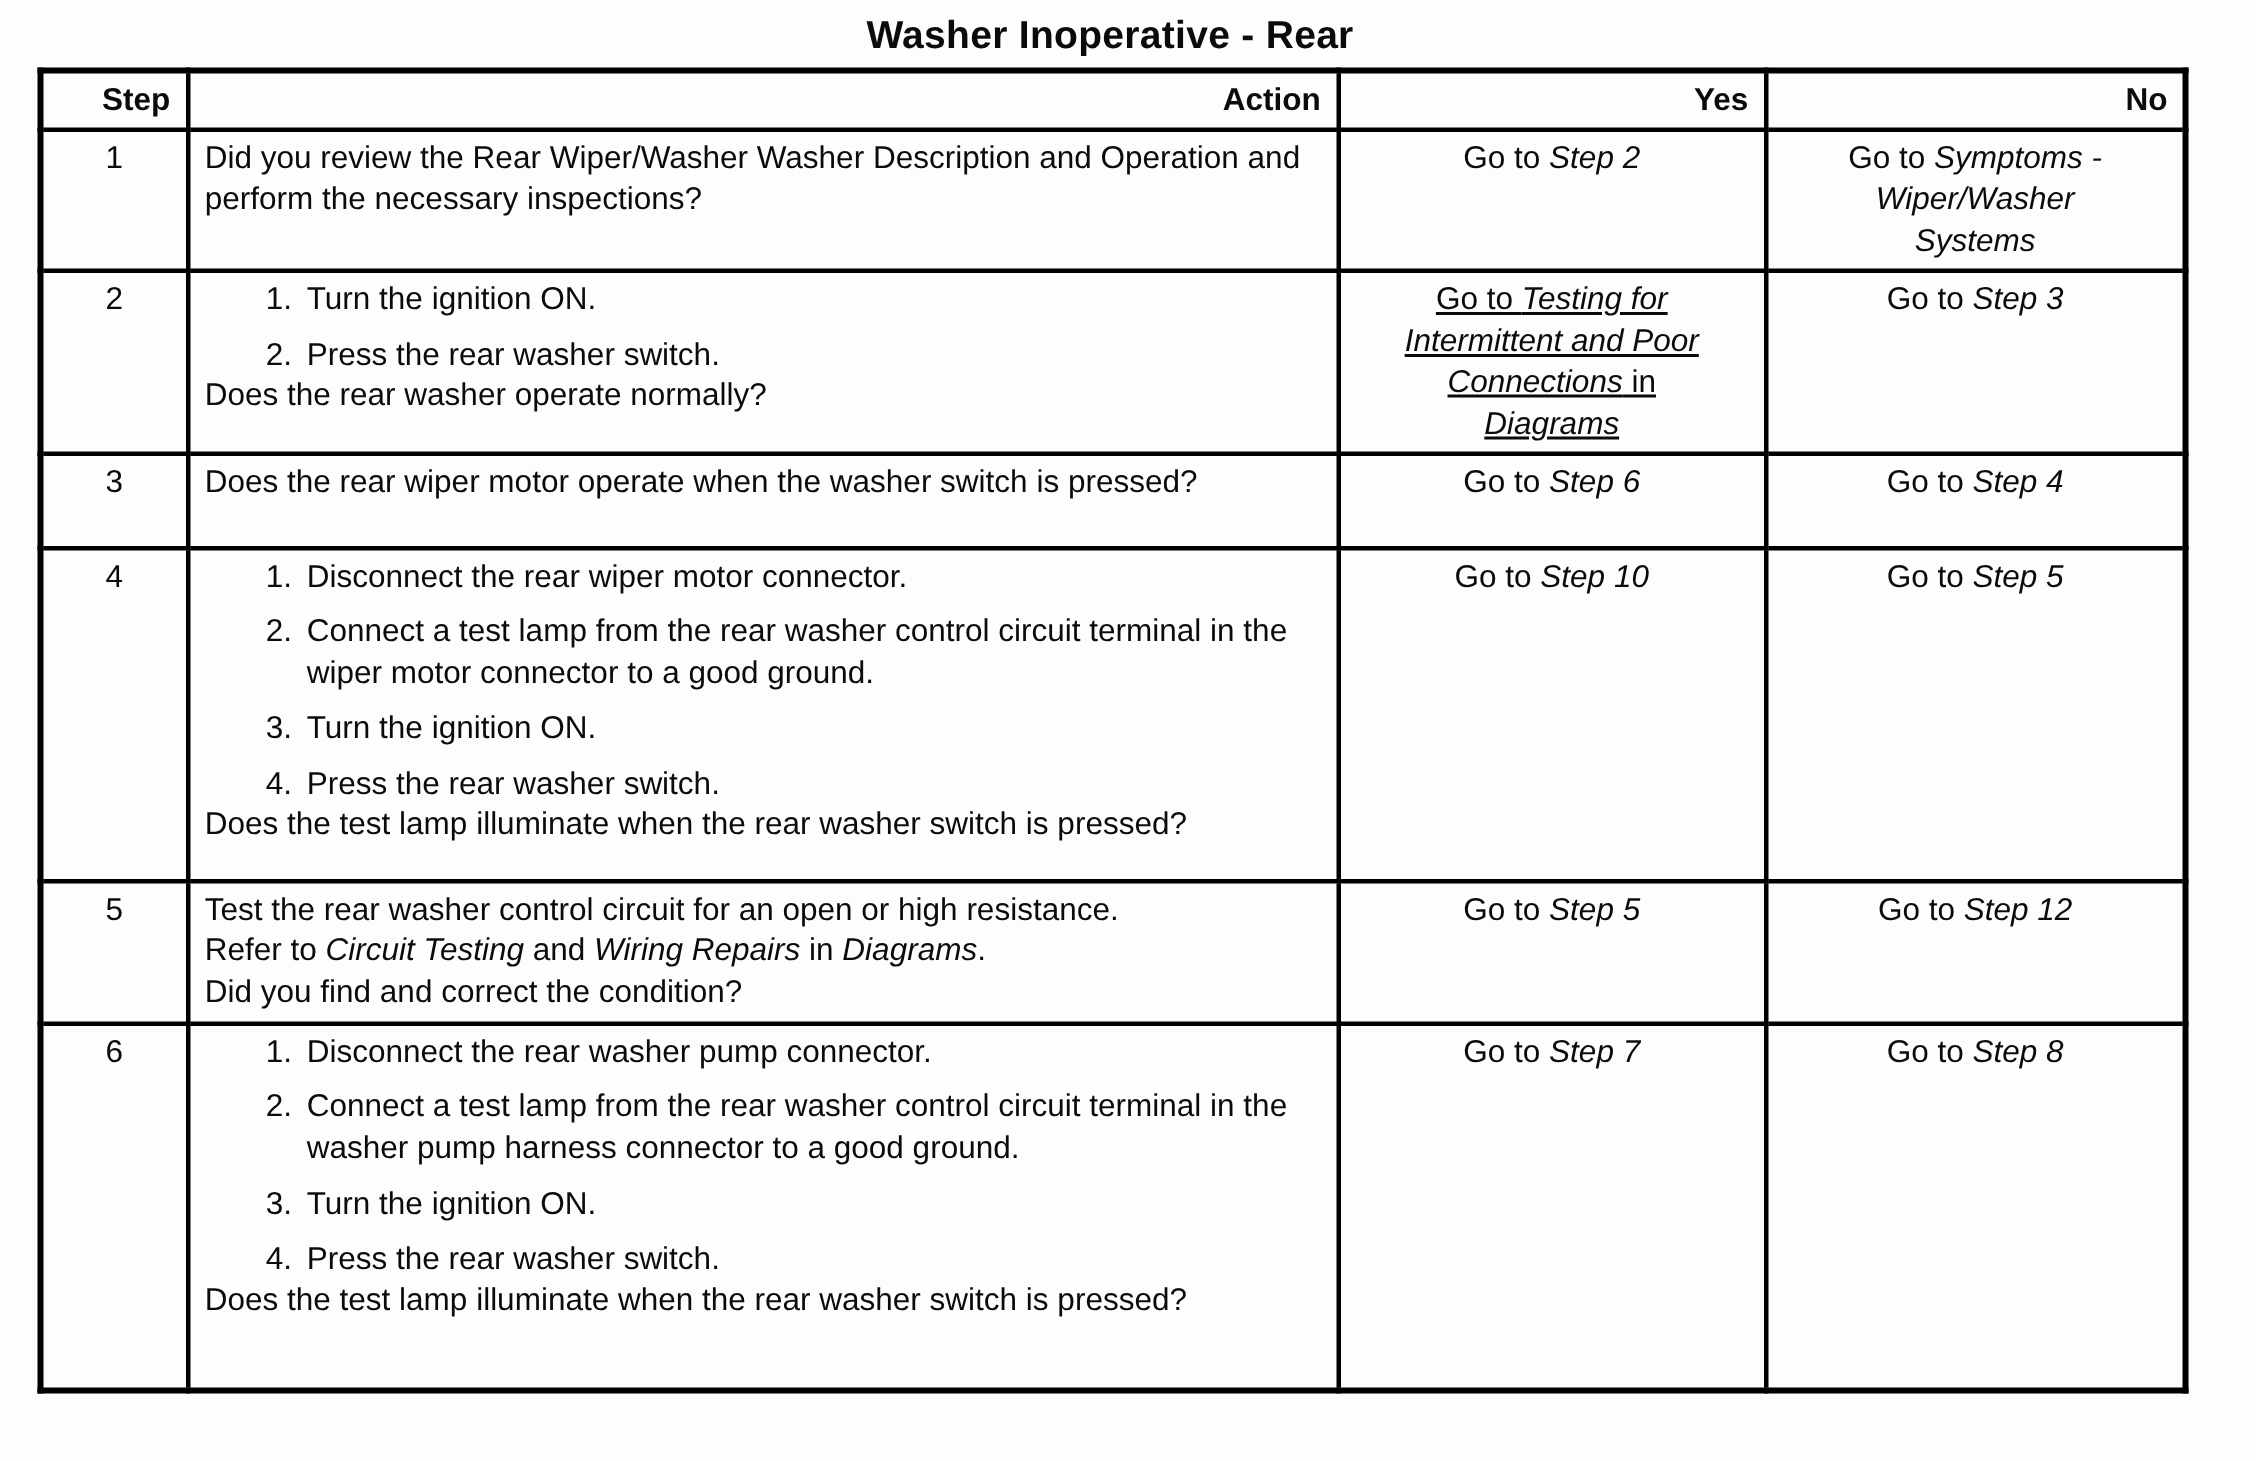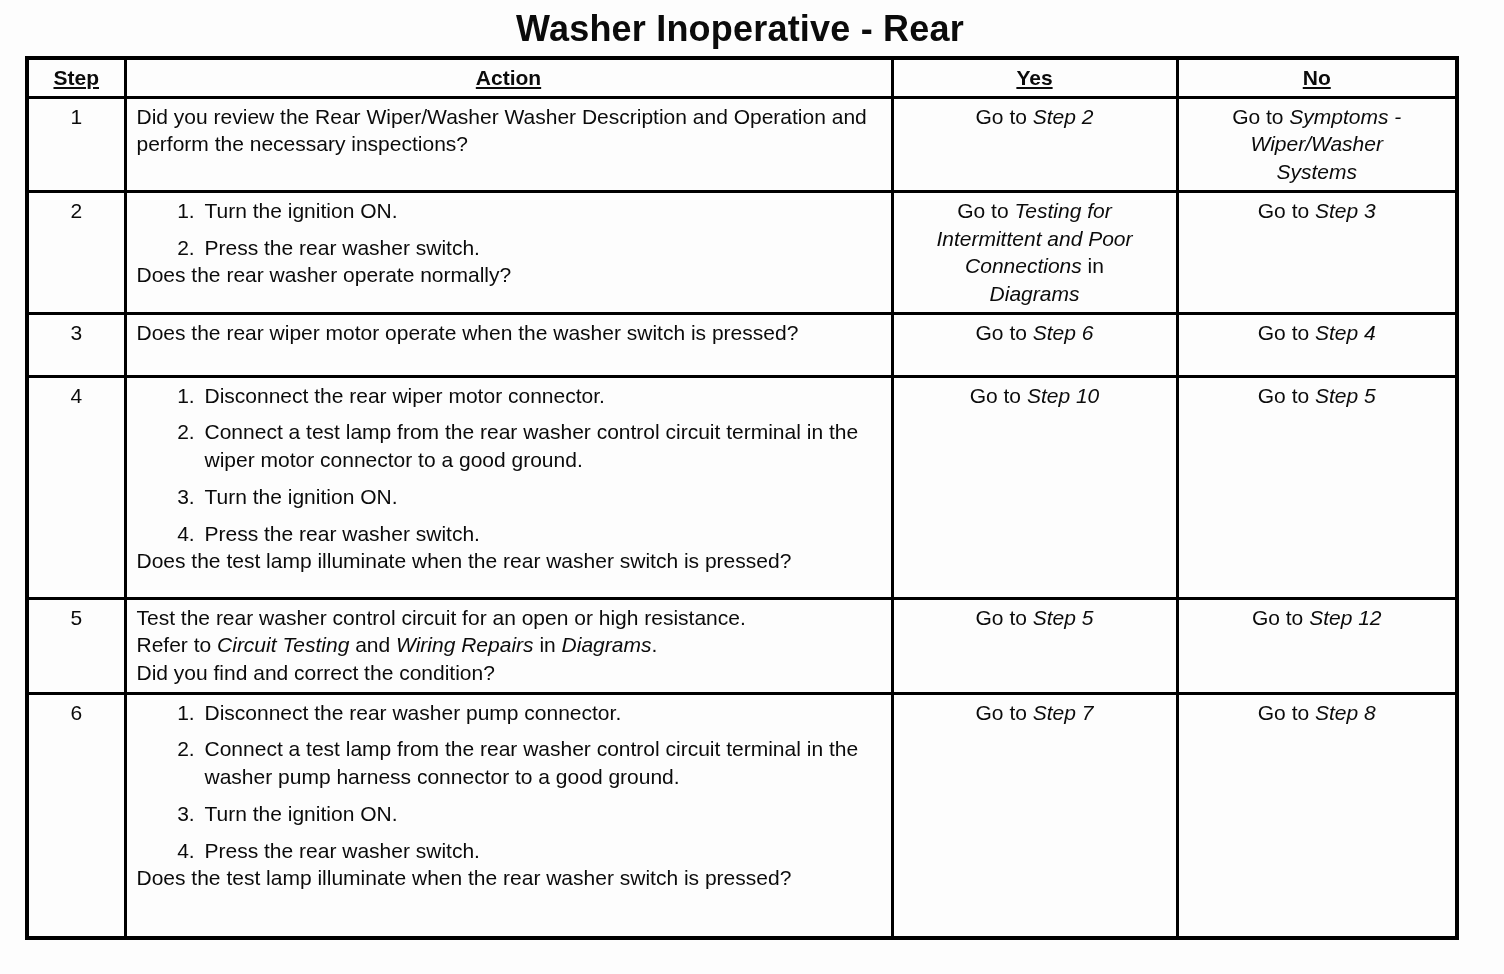--- a/index.html
+++ b/index.html
@@ -13,45 +13,44 @@
   }
   .page {
     width: 1504px; height: 974px;
     padding-top: 6px;
     overflow: hidden;
   }
   .doc-title {
     width: 1430px;
     margin: 0 0 0 25px;
     text-align: center;
-    font-size: 36px;
+    font-size: 26px;
     font-weight: bold;
     letter-spacing: 0.2px;
     padding: 2px 0 6px 0;
   }
   table.diag {
     border-collapse: collapse;
     margin-left: 25px;
     width: 1430px;
     table-layout: fixed;
     border: 4px solid #000;
   }
   table.diag th, table.diag td {
     border: 3px solid #000;
     padding: 4px 10px;
     font-size: 21px;
     line-height: 1.32;
     vertical-align: top;
   }
   th.hdr {
     font-weight: bold;
-    text-align: center;
+    text-align: right;
     font-size: 22px;
     padding: 4px 6px;
-    text-decoration: underline;
   }
   th.hdr-step { }
   td.schematic-cell {
     font-size: 21px;
     padding: 3px 10px;
     white-space: nowrap;
     overflow: hidden;
   }
   td.schematic-cell .lbl { font-weight: bold; }
   td.step-cell {
@@ -68,21 +67,21 @@
     list-style-type: decimal;
   }
   td.action-cell ol li { margin: 0 0 9px 0; padding-left: 4px; }
   td.action-cell ol li:last-child { margin-bottom: 0; }
   td.result-cell {
     text-align: center;
     padding: 6px 10px 8px 10px;
   }
   td.va-bottom { vertical-align: bottom; }
   td.va-top { vertical-align: top; }
-  .narrow   { max-width: 212px; margin: 0 auto; }
+  .narrow   { max-width: 212px; margin: 0 auto; text-decoration: underline; }
   .narrow-s { max-width: 192px; margin: 0 auto; }
   em { font-style: italic; }
   
   tr.h-header   { height: 38px; }
   tr.h-schem    { height: 34px; }
   tr.h-r1 { height: 88px; }
   tr.h-r2 { height: 115px; }
   tr.h-r3 { height: 63px; }
   tr.h-r4 { height: 222px; }
   tr.h-r5 { height: 95px; }

